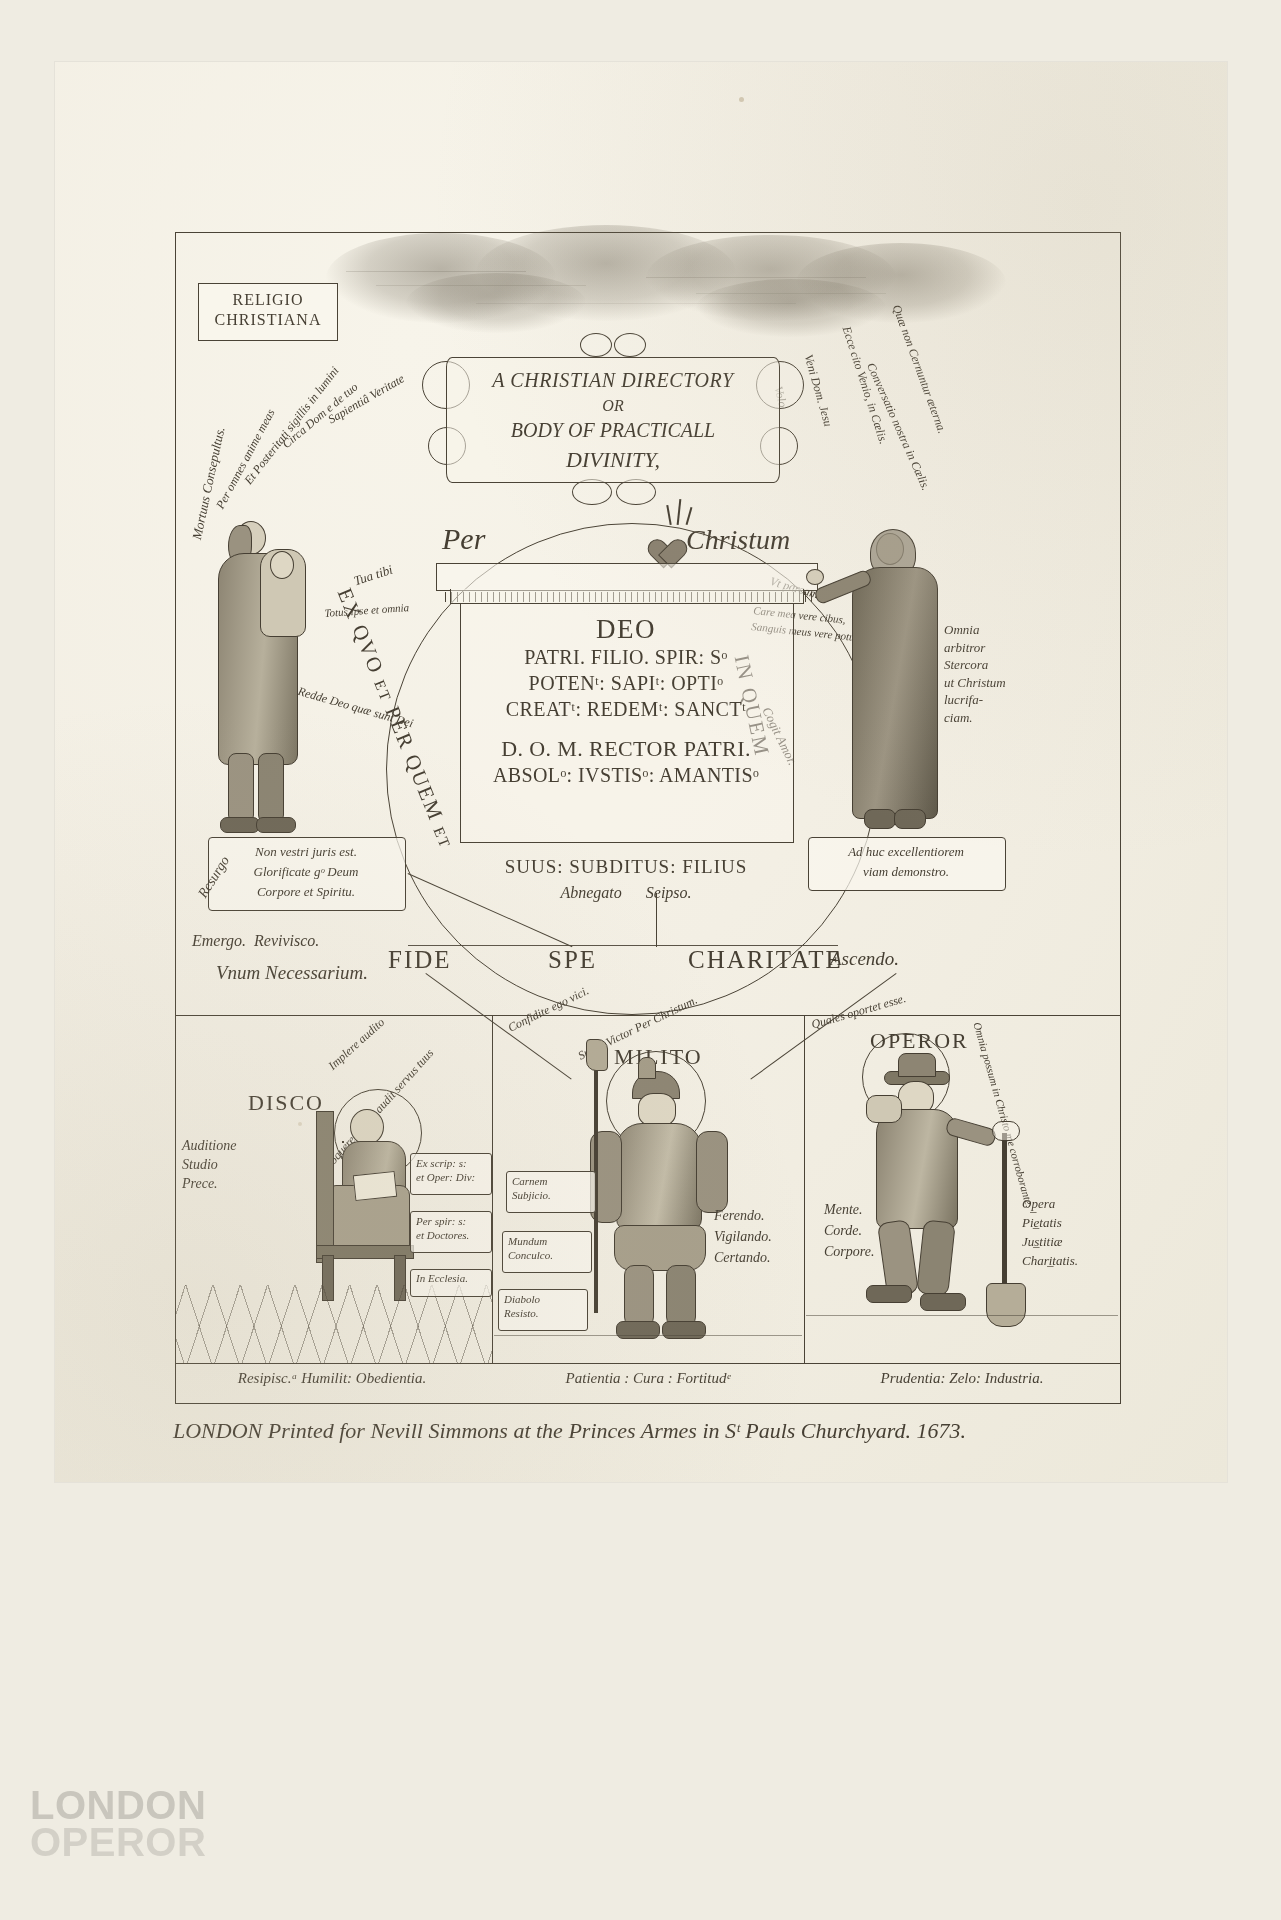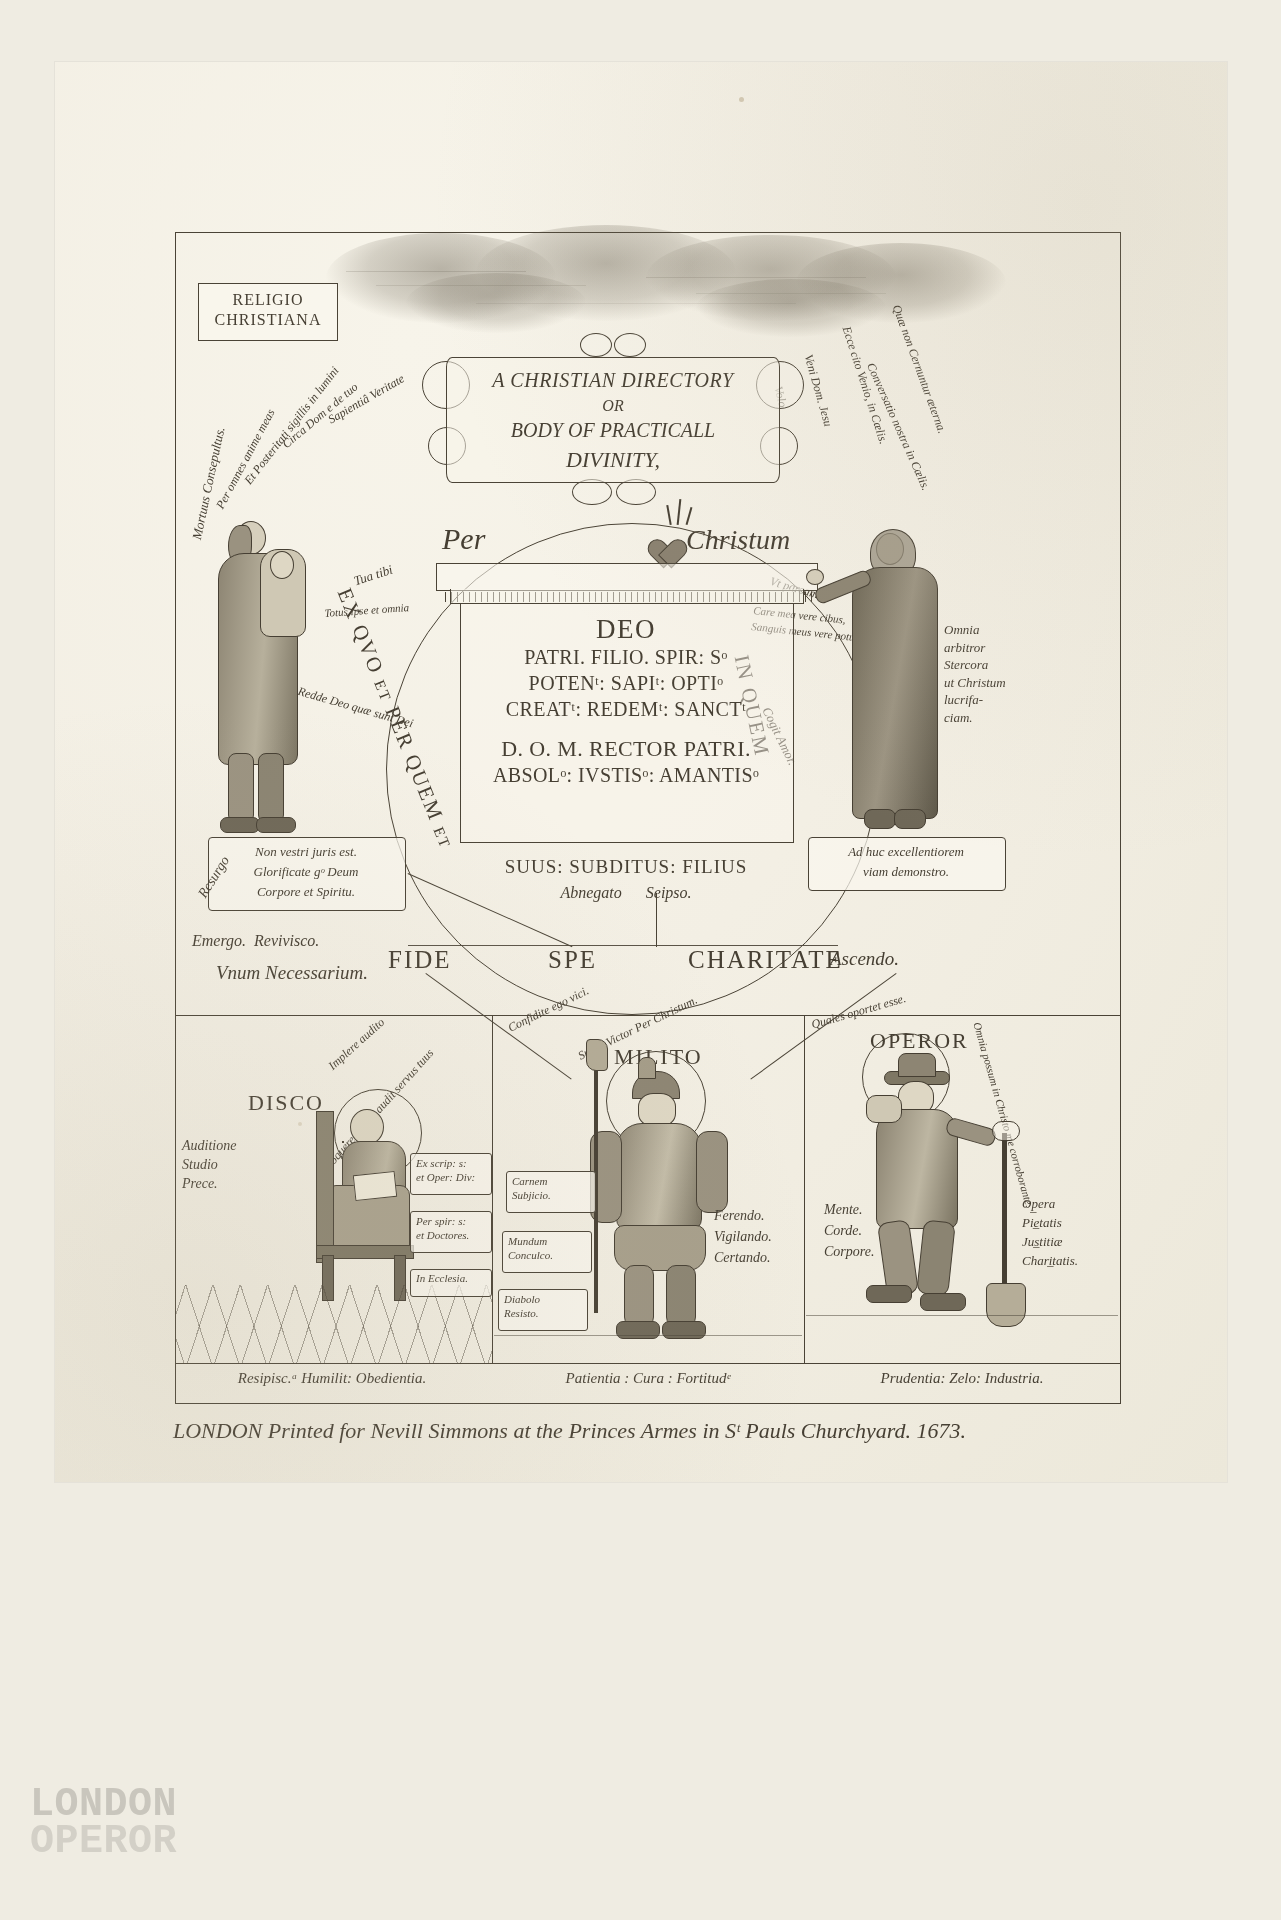--- a/index.html
+++ b/index.html
@@ -107,21 +107,21 @@
 
   
   #imprint{
     position:absolute;left:118px;top:1356px;width:950px;
     font-size:22px;font-style:italic;color:#463f33;white-space:pre;
   }
 
   
   #wm{
     position:absolute;left:30px;top:1787px;
-    font-family:Liberation Mono, monospace;
+    font-family:Liberation Sans, sans-serif;
     font-size:40px;line-height:.92;font-weight:700;
     color:#c9c6bd;letter-spacing:.5px;
   }
   #wm div:nth-child(2){color:#d3d0c7;}
 </style>
 </head>
 <body>
 
 <div id="paper">
 

